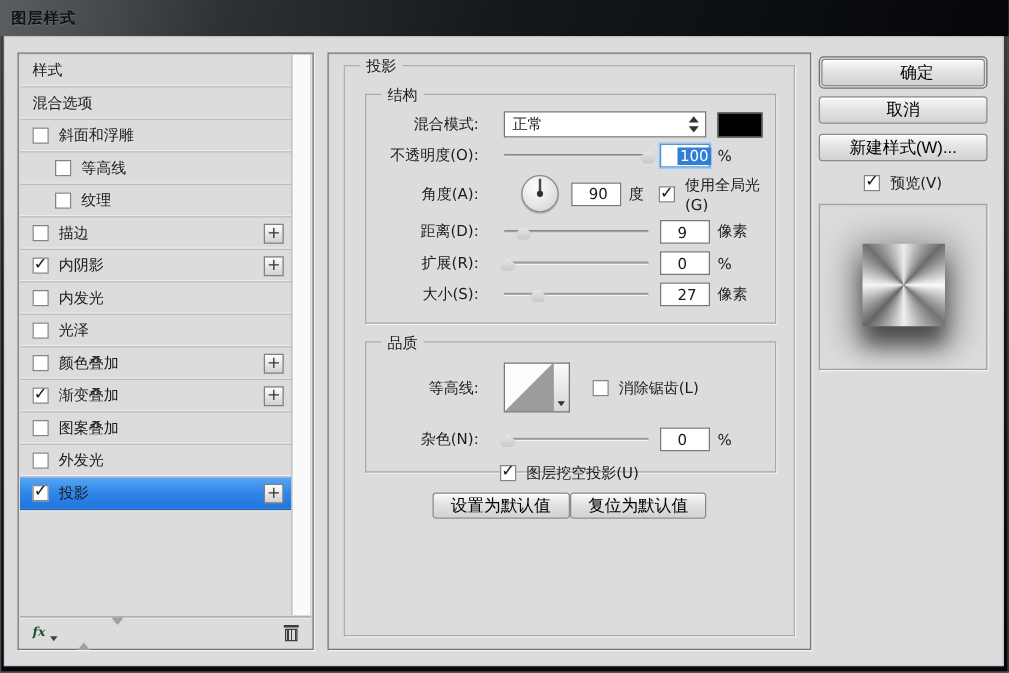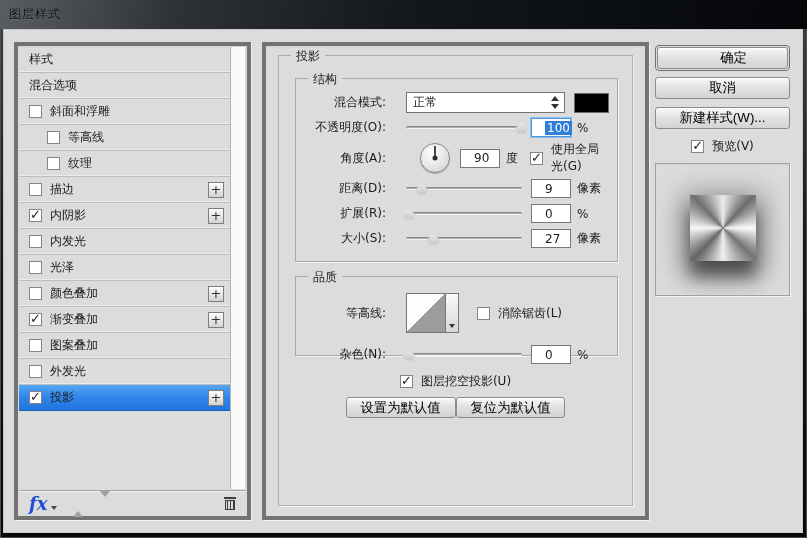--- a/index.html
+++ b/index.html
@@ -5,26 +5,26 @@
   * { margin:0; padding:0; box-sizing:border-box; }
   html,body { width:807px; height:538px; overflow:hidden; }
   body { font-family:"DejaVu Sans", sans-serif; font-size:12px; color:#1b1b1b; background:#000; }
 
   .window { position:relative; width:807px; height:538px;
     background:linear-gradient(180deg,#3f4347 0%,#15181d 45%,#05070b 100%);
     box-shadow:inset 0 0 0 1px #4a4e53; }
   .titlebar { position:absolute; left:0; top:0; right:0; height:29px;
     background:linear-gradient(100deg,#5b5e61 0%,#2e3136 22%,#14171c 50%,#04060a 100%);
     display:flex; align-items:center; padding:0 9px; }
-  .title-text { color:#101214; font-weight:normal; text-shadow:0 1px 0 rgba(255,255,255,0.14); letter-spacing:1px; }
+  .title-text { color:#101214; font-weight:bold; text-shadow:0 1px 0 rgba(255,255,255,0.14); letter-spacing:1px; }
 
   .dlg-body { position:absolute; left:3px; right:4px; top:29px; bottom:5px;
     background:#dcdcdc; box-shadow:inset 0 0 0 1px #c9c9c9; }
 
-  .sunken { position:absolute; background:#dcdcdc; border:4px solid #737373;
+  .sunken { position:absolute; background:#dcdcdc; border:1px solid #737373;
     box-shadow:1px 1px 0 #f2f2f2, inset 0 1px 2px rgba(0,0,0,0.05); }
 
   
   .style-panel { left:11px; top:13px; width:237px; height:478px; }
   .style-list { position:absolute; left:1px; right:17px; top:1px; bottom:27px; overflow:hidden; }
   .list-row { height:26px; display:flex; align-items:center; padding:0 6px 0 10px;
     border-bottom:1px solid #bdbdbd; box-shadow:inset 0 -1px 0 #ececec; }
   .list-row.indent { padding-left:28px; }
   .list-row.selected { background:linear-gradient(180deg,#55a6f5 0%,#2f86e8 50%,#1f74dc 100%);
     border-bottom:1px solid #1b62b8; box-shadow:none; }
@@ -34,21 +34,21 @@
   .cb.checked::after { content:"✓"; position:absolute; left:0px; top:-3px; font-size:13px;
     font-weight:bold; color:#1d1d1d; }
   .plus-btn { margin-left:auto; width:16px; height:16px; border:1px solid #7f7f7f;
     background:linear-gradient(#fdfdfd,#d2d2d2); font-size:13px; line-height:14px;
     text-align:center; color:#333; flex:none; }
   .scroll-strip { position:absolute; top:1px; right:1px; bottom:27px; width:16px;
     background:#fafafa; border-left:1px solid #b3b3b3; box-shadow:inset -1px 0 0 #d7d7d7; }
   .fx-bar { position:absolute; left:1px; right:1px; bottom:1px; height:25px;
     border-top:1px solid #a3a3a3; box-shadow:inset 0 1px 0 #f0f0f0;
     display:flex; align-items:center; padding:0 10px; gap:16px; }
-  .fx-glyph { font-family:"DejaVu Serif", serif; font-style:italic; font-weight:bold; font-size:18px; color:#1d4ed8; }
+  .fx-glyph { font-family:"DejaVu Serif", serif; font-style:italic; font-weight:bold; font-size:10px; color:#14532d; }
   .mini-caret { width:0; height:0; border-left:3px solid transparent; border-right:3px solid transparent;
     border-top:4px solid #444; margin-left:-12px; margin-top:10px; }
   .nav-arrow { position:relative; width:11px; height:12px; }
   .nav-arrow .head-up { width:0; height:0; border-left:5px solid transparent; border-right:5px solid transparent;
     border-bottom:6px solid #a0a0a0; }
   .nav-arrow .head-down { width:0; height:0; border-left:5px solid transparent; border-right:5px solid transparent;
     border-top:6px solid #a0a0a0; }
   .nav-arrow .stem { width:4px; height:5px; background:#a0a0a0; margin:0 auto; }
   .trash { position:relative; width:12px; height:13px; margin-left:auto; }
   .trash::before { content:""; position:absolute; top:0; left:0; right:0; height:2px; background:#3d3d3d; }
@@ -86,21 +86,21 @@
   .val-box.focused { border:1px solid #4f97dd; box-shadow:0 0 0 1px #8fc0ec; }
   .val-box.focused .val-text { background:#2f7fd8; color:#fff; padding:0 2px; }
 
   .dial { width:30px; height:30px; border-radius:50%; border:1px solid #898989;
     background:radial-gradient(circle at 38% 32%,#fefefe,#e2e2e2 60%,#c9c9c9);
     position:relative; margin:0 10px 0 14px; flex:none;
     box-shadow:0 1px 1px rgba(0,0,0,0.25); }
   .needle { position:absolute; left:50%; top:2px; width:2px; height:12px; background:#4a4a4a; transform:translateX(-50%); }
   .hub { position:absolute; left:50%; top:50%; width:5px; height:5px; background:#2e2e2e; border-radius:50%; transform:translate(-50%,-50%); }
 
-  .qual-group { left:16px; right:14px; top:220px; height:80px; }
+  .qual-group { left:16px; right:14px; top:220px; height:105px; }
   .contour-row { display:flex; align-items:center; height:44px; margin-top:14px; }
   .contour-thumb { width:40px; height:40px; border:1px solid #787878;
     background:linear-gradient(135deg,#fdfdfd 49.5%,#9c9c9c 50%); flex:none; }
   .contour-arrow { width:13px; height:40px; border:1px solid #787878; border-left:none;
     background:linear-gradient(#fbfbfb,#d6d6d6); display:flex; align-items:flex-end;
     justify-content:center; padding-bottom:4px; flex:none; }
   .contour-arrow .tri { width:0; height:0; border-left:3px solid transparent;
     border-right:3px solid transparent; border-top:4px solid #333; }
   .noise-row { margin-top:9px; }
 

